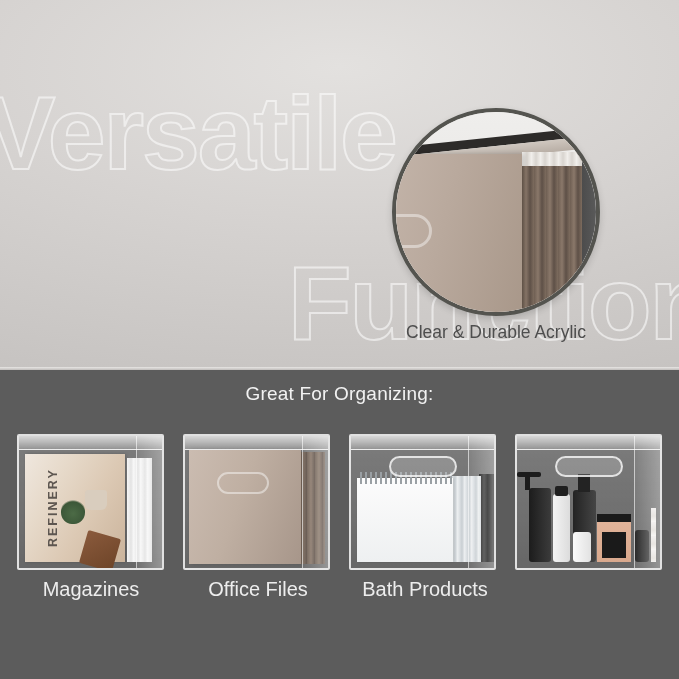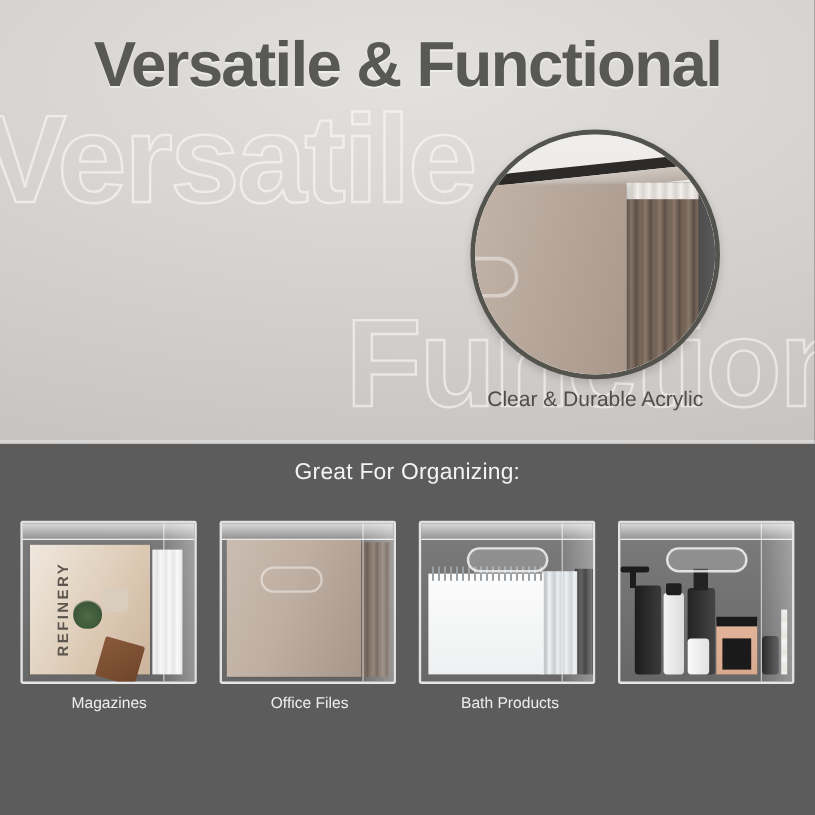--- a/index.html
+++ b/index.html
@@ -249,36 +249,35 @@
     background:repeating-linear-gradient(to bottom,#efeceb 0px,#e2ded9 8px,#f6f4f2 14px); }
 
   .labels {
     position:absolute; top:208px; left:11px;
     width:657px;
     display:flex; gap:7px;
   }
   .label-cell {
     width:160px;
     text-align:center;
-    font-size:13px;
+    font-size:20px;
     color:#ededed;
     white-space:nowrap;
   }
 </style>
 </head>
 <body>
 
 <div class="page">
 
   <div class="top-section">
 
     <div class="wm wm-versatile">Versatile</div>
     <div class="wm wm-function">Function</div>
 
-    <div class="headline">Versatile &amp; Functional</div>
 
     <div class="circles">
 
 
       <div class="feature feature-right">
         <div class="circle">
           <div class="circle-inner">
             <div class="fl-bg"></div>
             <div class="fl-topbar"></div>
             <div class="fl-rail"></div>

